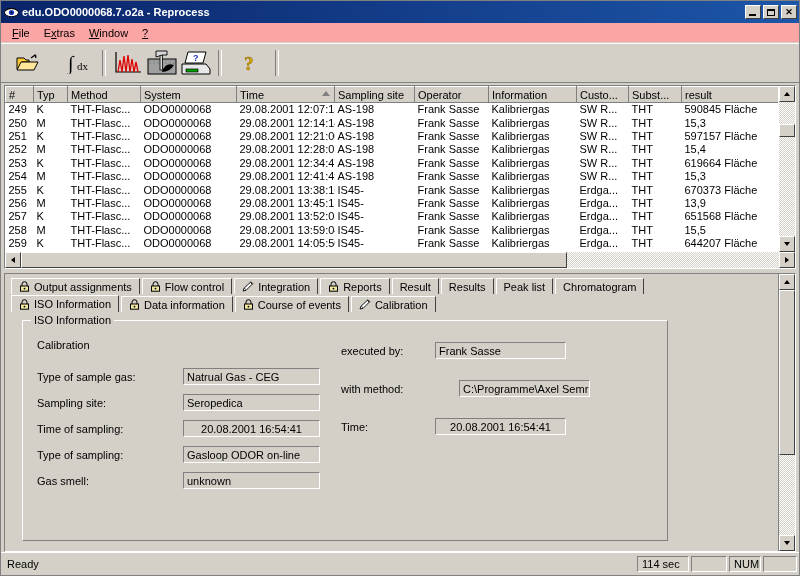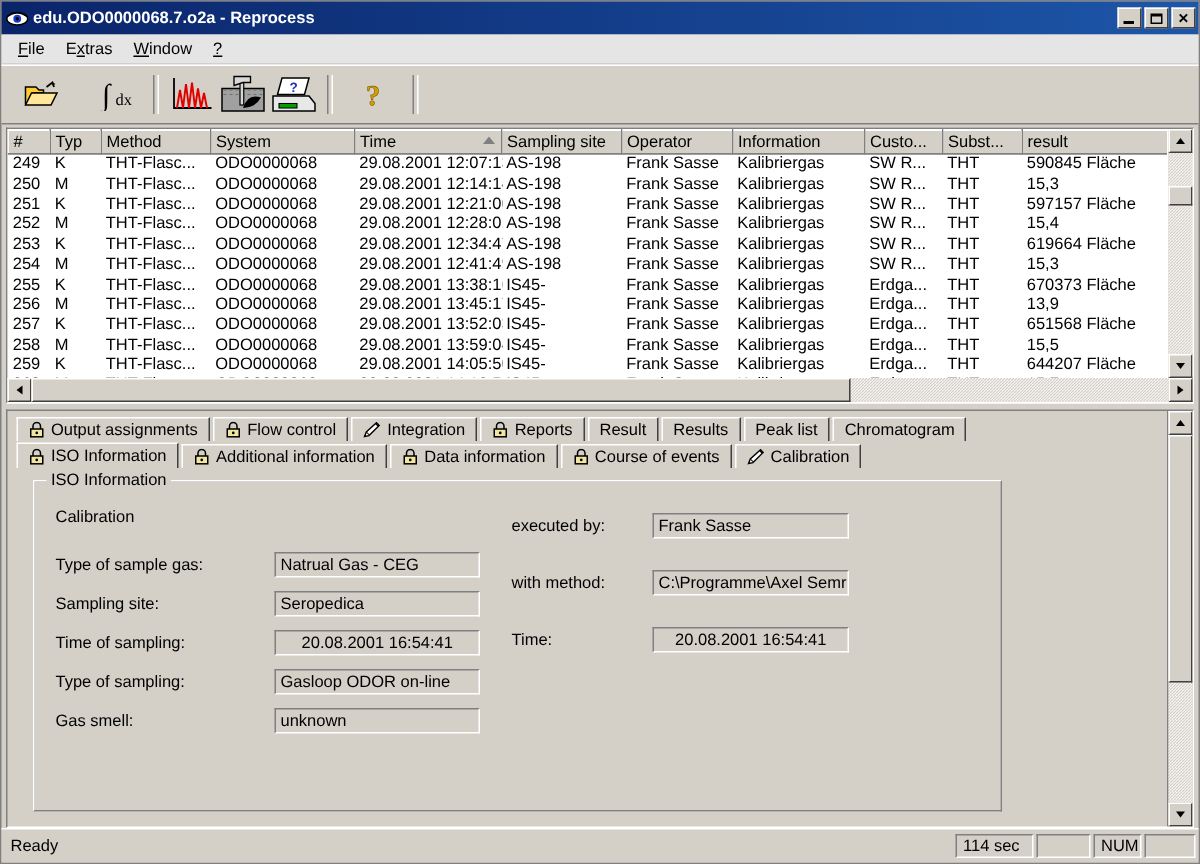--- a/index.html
+++ b/index.html
@@ -25,21 +25,21 @@
      border-top:1px solid #fff;border-left:1px solid #fff;
      border-right:1px solid #404040;border-bottom:1px solid #404040;
      display:flex;align-items:center;justify-content:center;
      font-size:9px;line-height:1;box-sizing:border-box;position:relative;}
   .tb-btn span{font-family:"Liberation Sans",sans-serif;font-size:9px;font-weight:bold;}
   .btn-min::after{content:"";position:absolute;width:7px;height:2px;background:#000;bottom:2px;left:3px;}
   .btn-max::after{content:"";position:absolute;width:8px;height:7px;border:1px solid #000;border-top-width:2px;top:3px;left:3px;box-sizing:border-box;}
 
   
   .menubar{height:19px;display:flex;align-items:center;padding-left:4px;flex:none;
-    background:#e5e5e5;border-bottom:1px solid #d4d0c8;}
+    background:#fca5a5;border-bottom:1px solid #d4d0c8;}
   .menu-item{padding:2px 7px;font-size:11px;color:#000;cursor:default;}
   .menu-item u{text-decoration:underline;}
 
   
   .toolbar{height:38px;background:#d4d0c8;display:flex;align-items:center;flex:none;
     border-top:1px solid #fff;border-bottom:1px solid #808080;padding-left:2px;}
   .tbar-sep{width:2px;height:26px;margin:0 5px;
     border-left:1px solid #808080;border-right:1px solid #fff;}
   .tbtn{width:34px;height:32px;display:flex;align-items:center;justify-content:center;
     background:transparent;border:1px solid transparent;box-sizing:border-box;}
@@ -473,28 +473,20 @@
               <circle cx="5.5" cy="7.6" r="0.9" fill="#000"></circle>
             </svg>
             <span>ISO Information</span>
           </div>
           <div class="tab">
             <svg width="11" height="11" viewBox="0 0 11 11">
               <path d="M3 5V3.2a2.5 2.5 0 0 1 5 0V5" fill="none" stroke="#000" stroke-width="1"></path>
               <rect x="1.5" y="5" width="8" height="5.2" fill="#f0e6a0" stroke="#000" stroke-width="1"></rect>
               <circle cx="5.5" cy="7.6" r="0.9" fill="#000"></circle>
             </svg>
-            <span>Additional information</span>
-          </div>
-          <div class="tab">
-            <svg width="11" height="11" viewBox="0 0 11 11">
-              <path d="M3 5V3.2a2.5 2.5 0 0 1 5 0V5" fill="none" stroke="#000" stroke-width="1"></path>
-              <rect x="1.5" y="5" width="8" height="5.2" fill="#f0e6a0" stroke="#000" stroke-width="1"></rect>
-              <circle cx="5.5" cy="7.6" r="0.9" fill="#000"></circle>
-            </svg>
             <span>Data information</span>
           </div>
           <div class="tab">
             <svg width="11" height="11" viewBox="0 0 11 11">
               <path d="M3 5V3.2a2.5 2.5 0 0 1 5 0V5" fill="none" stroke="#000" stroke-width="1"></path>
               <rect x="1.5" y="5" width="8" height="5.2" fill="#f0e6a0" stroke="#000" stroke-width="1"></rect>
               <circle cx="5.5" cy="7.6" r="0.9" fill="#000"></circle>
             </svg>
             <span>Course of events</span>
           </div>
@@ -539,21 +531,21 @@
                 <div class="ffield" style="width: 137px;">unknown</div>
               </div>
             </div>
           <div id="right-fields">
               <div class="field-row" style="left: 318px; top: 21px;">
                 <span class="flabel" style="width: 94px;">executed by:</span>
                 <div class="ffield" style="width: 131px;">Frank Sasse</div>
               </div>
               <div class="field-row" style="left: 318px; top: 59px;">
                 <span class="flabel" style="width: 94px;">with method:</span>
-                <div class="ffield" style="width: 131px;">C:\Programme\Axel Semr</div>
+                <div class="ffield" style="width: 131px; margin-left: 24px;">C:\Programme\Axel Semr</div>
               </div>
               <div class="field-row" style="left: 318px; top: 97px;">
                 <span class="flabel" style="width: 94px;">Time:</span>
                 <div class="ffield center" style="width: 131px;">20.08.2001 16:54:41</div>
               </div>
             </div>
         </div>
       </div>
     </div>
 

